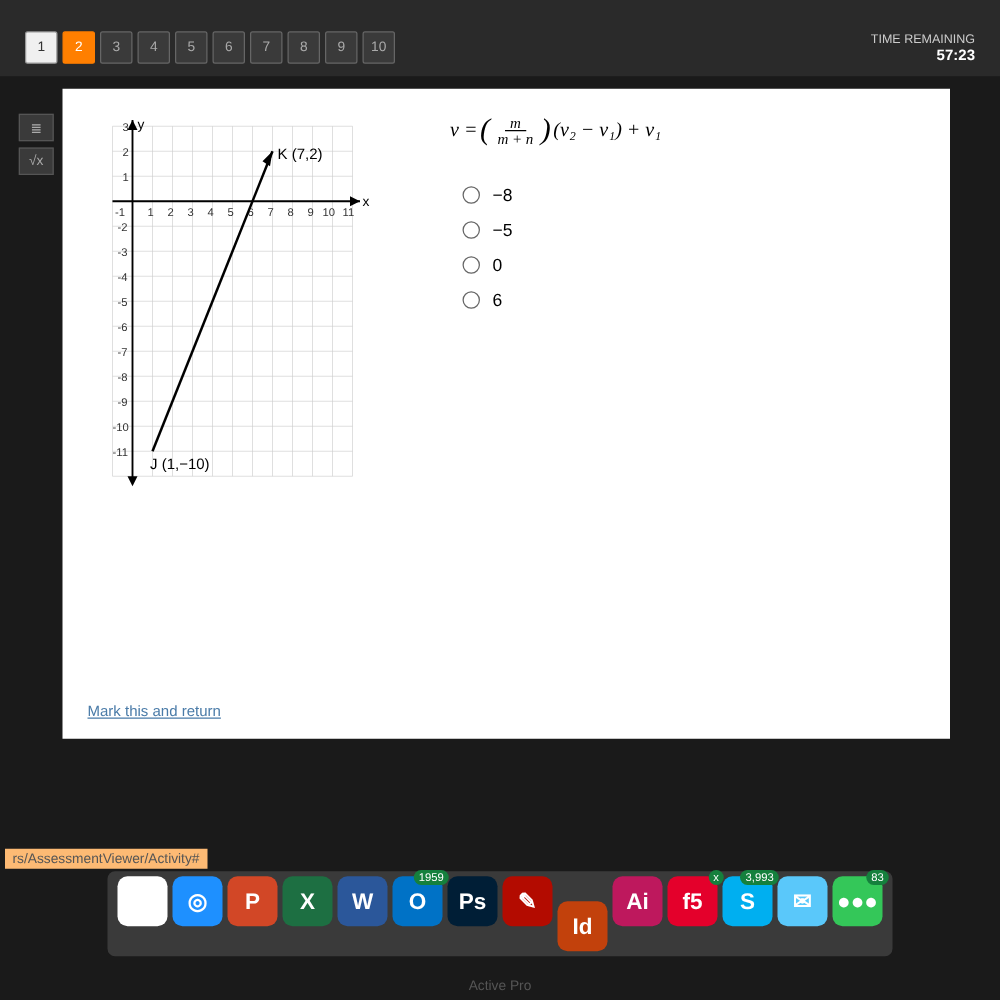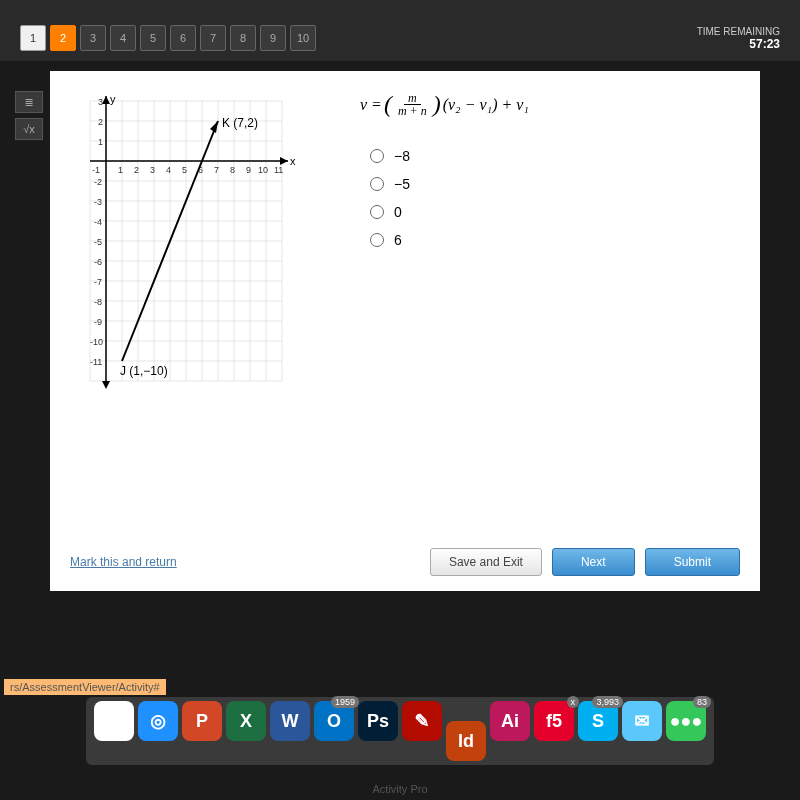--- a/index.html
+++ b/index.html
@@ -222,21 +222,21 @@
       justify-content: center;
       font-size: 18px;
       font-weight: bold;
       color: #fff;
       position: relative;
     }
     .badge {
       position: absolute;
       top: -5px;
       right: -5px;
-      background: #737373;
+      background: #15803d;
       color: #fff;
       font-size: 9px;
       border-radius: 8px;
       padding: 1px 4px;
       font-weight: normal;
     }
     .laptop-label {
       position: absolute;
       bottom: 5px;
       width: 100%;
@@ -375,25 +375,20 @@
       </label>
       <label class="option">
         <span class="radio"></span>
         <span class="opt-text">6</span>
       </label>
     </div>
   </div>
 
   <div class="bottom-bar">
     <a class="mark-link">Mark this and return</a>
-    <div class="btn-group">
-      <button class="btn">Save and Exit</button>
-      <button class="btn primary">Next</button>
-      <button class="btn primary">Submit</button>
-    </div>
   </div>
 </div>
 
 <div class="url-bar">rs/AssessmentViewer/Activity#</div>
 
 <div class="dock" id="dock">
     <div class="dock-icon" style="background: rgb(255, 255, 255);">◉</div>
     <div class="dock-icon" style="background: rgb(30, 144, 255);">◎</div>
     <div class="dock-icon" style="background: rgb(210, 71, 38);">P</div>
     <div class="dock-icon" style="background: rgb(29, 111, 66);">X</div>
@@ -402,13 +397,13 @@
     <div class="dock-icon" style="background: rgb(0, 30, 54);">Ps</div>
     <div class="dock-icon" style="background: rgb(179, 11, 0);">✎</div>
     <div class="dock-icon" style="background: #c2410c; margin-top: 20px;">Id</div>
     <div class="dock-icon" style="background: #be185d;">Ai</div>
     <div class="dock-icon" style="background: rgb(228, 0, 43);">f5<span class="badge">x</span></div>
     <div class="dock-icon" style="background: rgb(0, 175, 240);">S<span class="badge">3,993</span></div>
     <div class="dock-icon" style="background: rgb(90, 200, 250);">✉</div>
     <div class="dock-icon" style="background: rgb(52, 199, 89);">●●●<span class="badge">83</span></div>
   </div>
 
-<div class="laptop-label">Activity Pro</div>
+<div class="laptop-label">Active Pro</div>
 
 </body></html>

